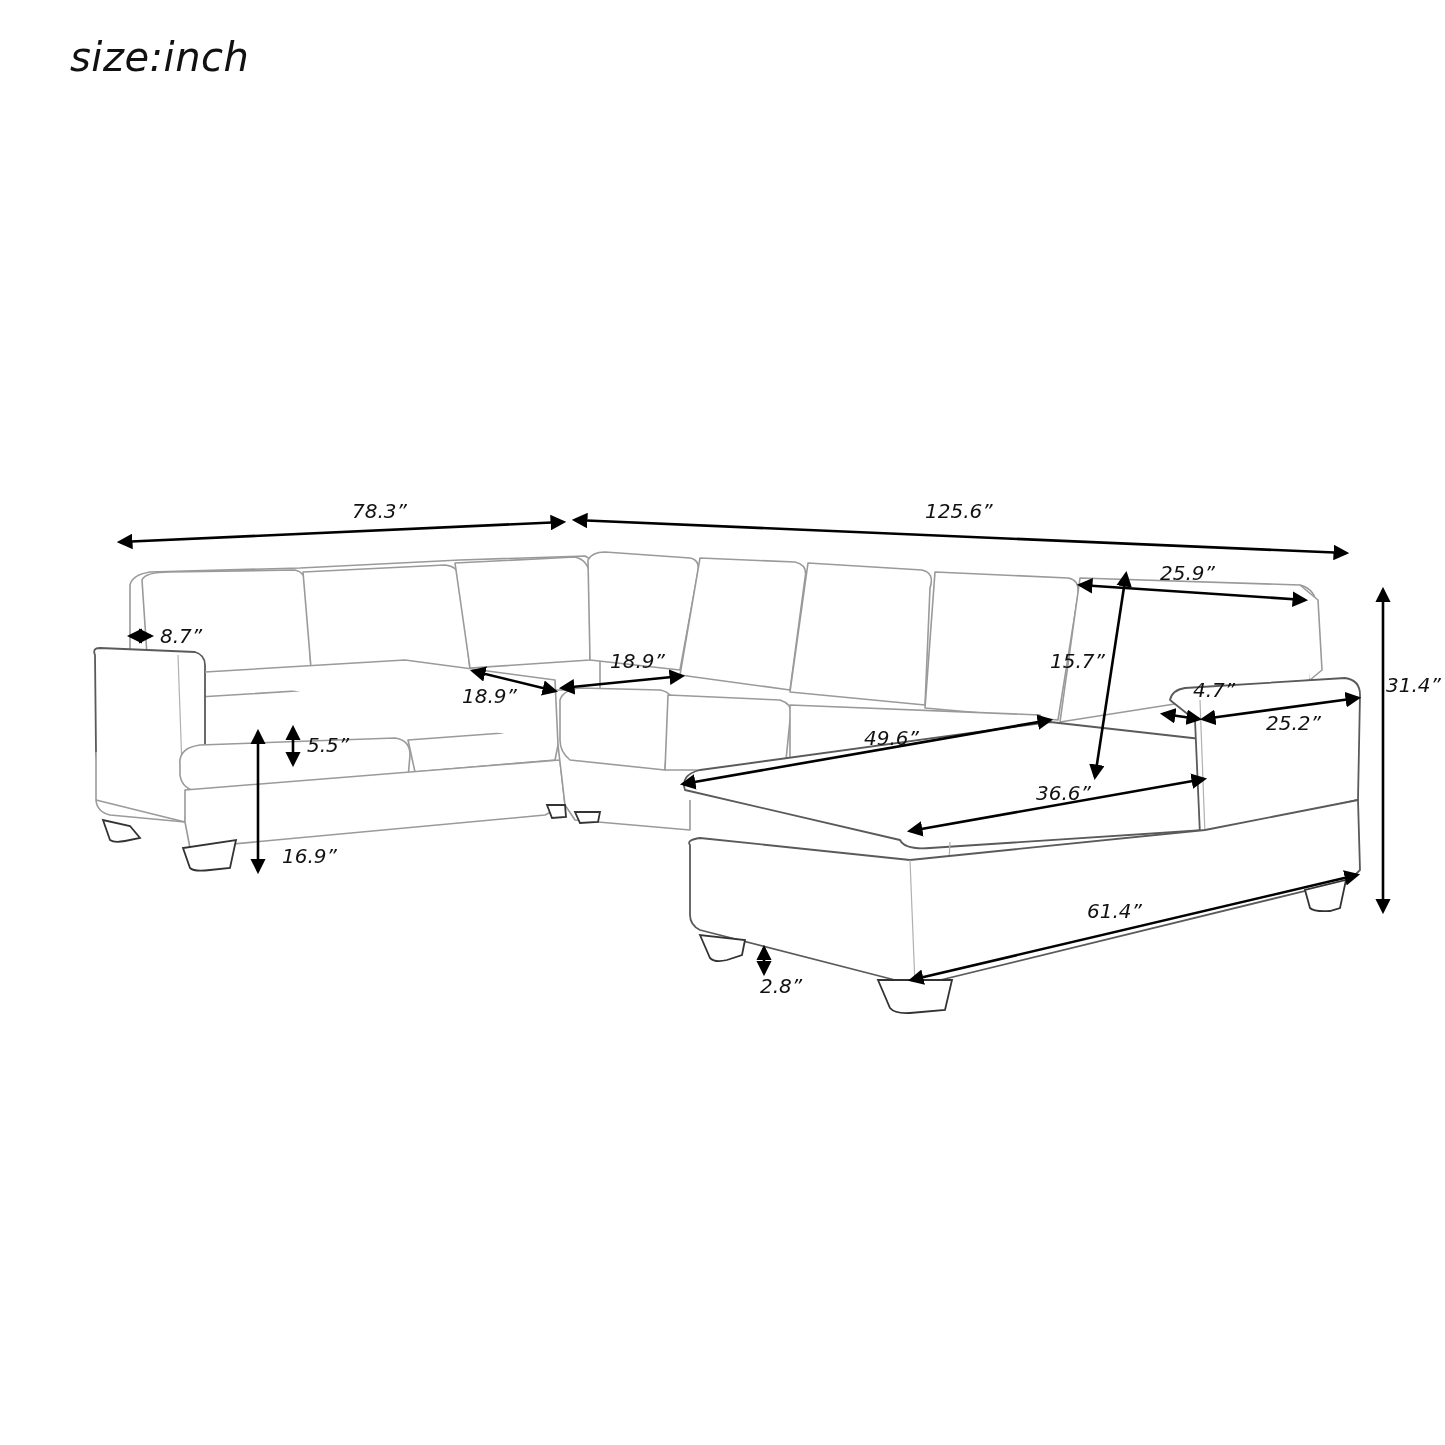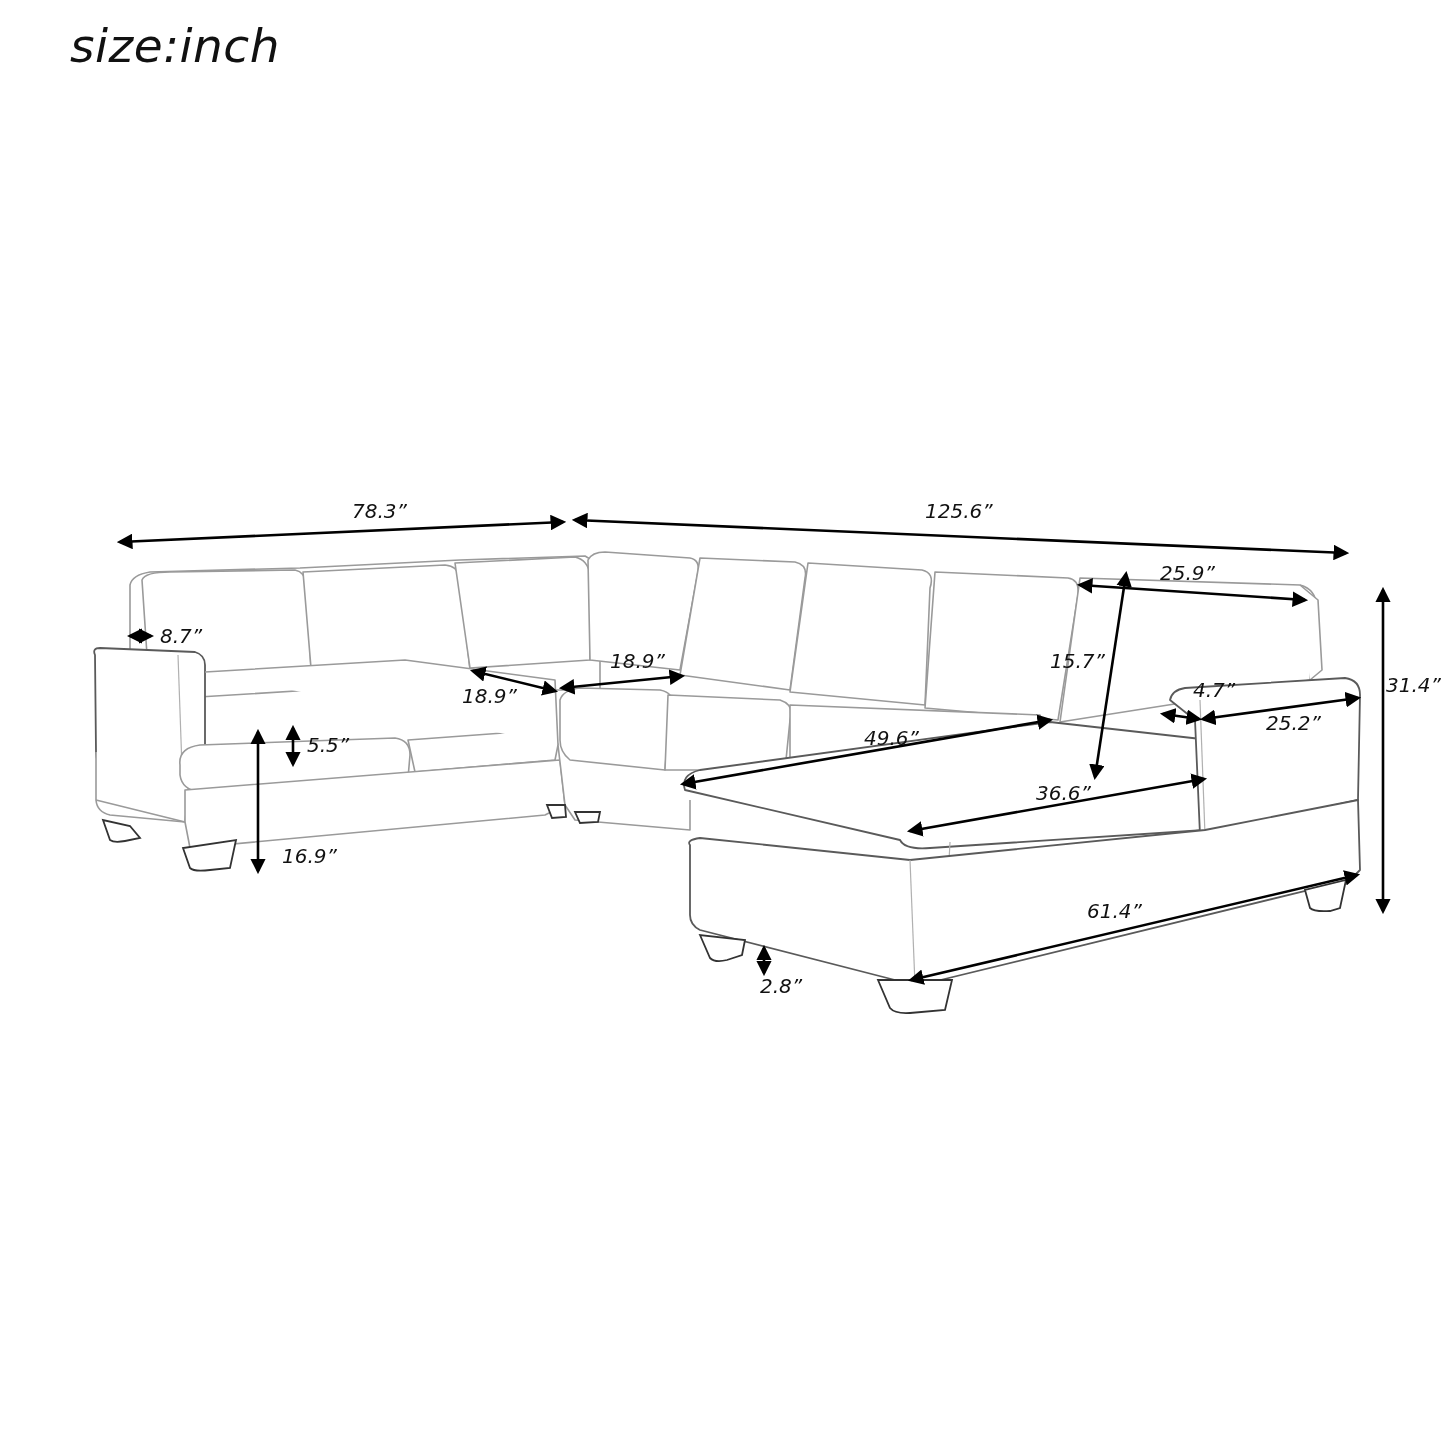--- a/index.html
+++ b/index.html
@@ -1,17 +1,17 @@
 <!DOCTYPE html>
 <html><head>
 <meta charset="utf-8">
 <style>
   html, body { margin:0; padding:0; background:#ffffff; }
   body { width:1445px; height:1445px; position:relative; overflow:hidden; font-family:"DejaVu Sans", sans-serif; }
-  .title { position:absolute; left:70px; top:18px; font-size:47px; font-style:italic; color:#111; letter-spacing:0.5px; }
+  .title { position:absolute; left:70px; top:34px; font-size:40px; font-style:italic; color:#111; letter-spacing:0.5px; }
   svg { position:absolute; left:0; top:0; }
   .outline { fill:#ffffff; stroke:#9a9a9a; stroke-width:1.6; stroke-linejoin:round; }
   .outline-dark { fill:#ffffff; stroke:#5a5a5a; stroke-width:1.8; stroke-linejoin:round; }
   .seam { fill:none; stroke:#b0b0b0; stroke-width:1.2; }
   .leg { fill:#ffffff; stroke:#333; stroke-width:1.8; }
   .dim { stroke:#000; stroke-width:2.6; fill:none; }
   .lbl { font-family:"DejaVu Sans", sans-serif; font-style:italic; font-size:20px; fill:#111; }
 </style>
 </head>
 <body>

